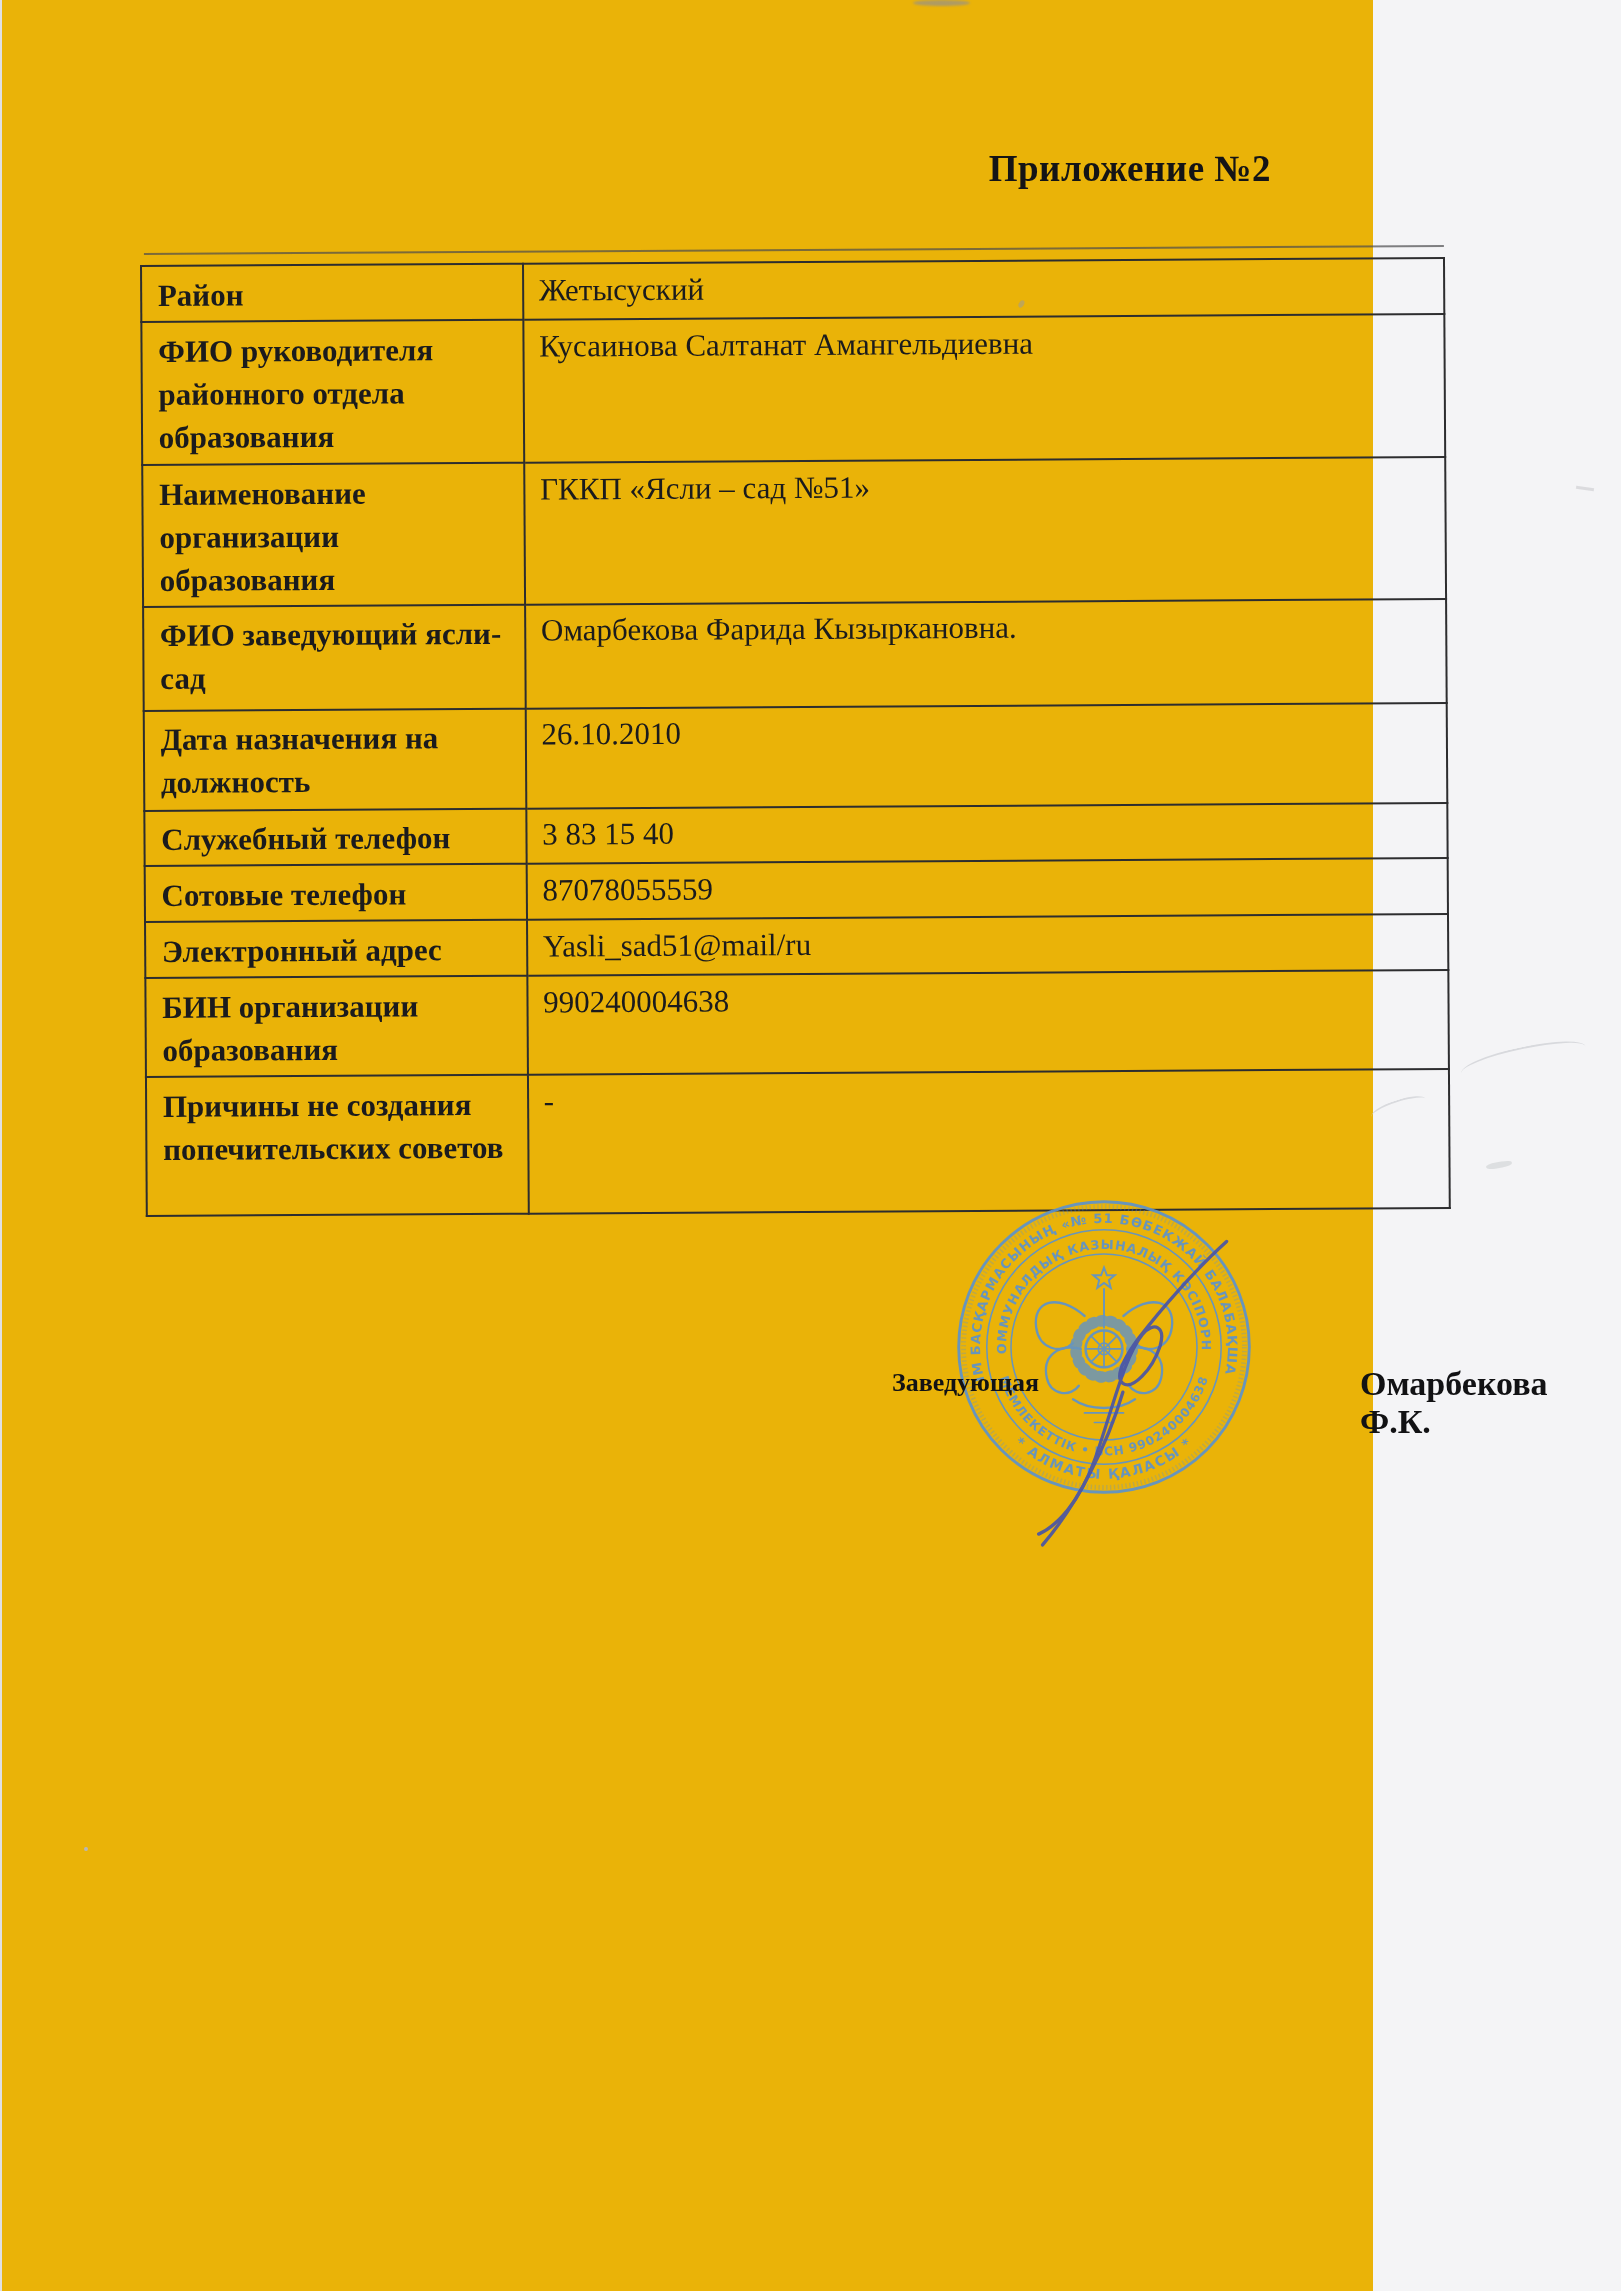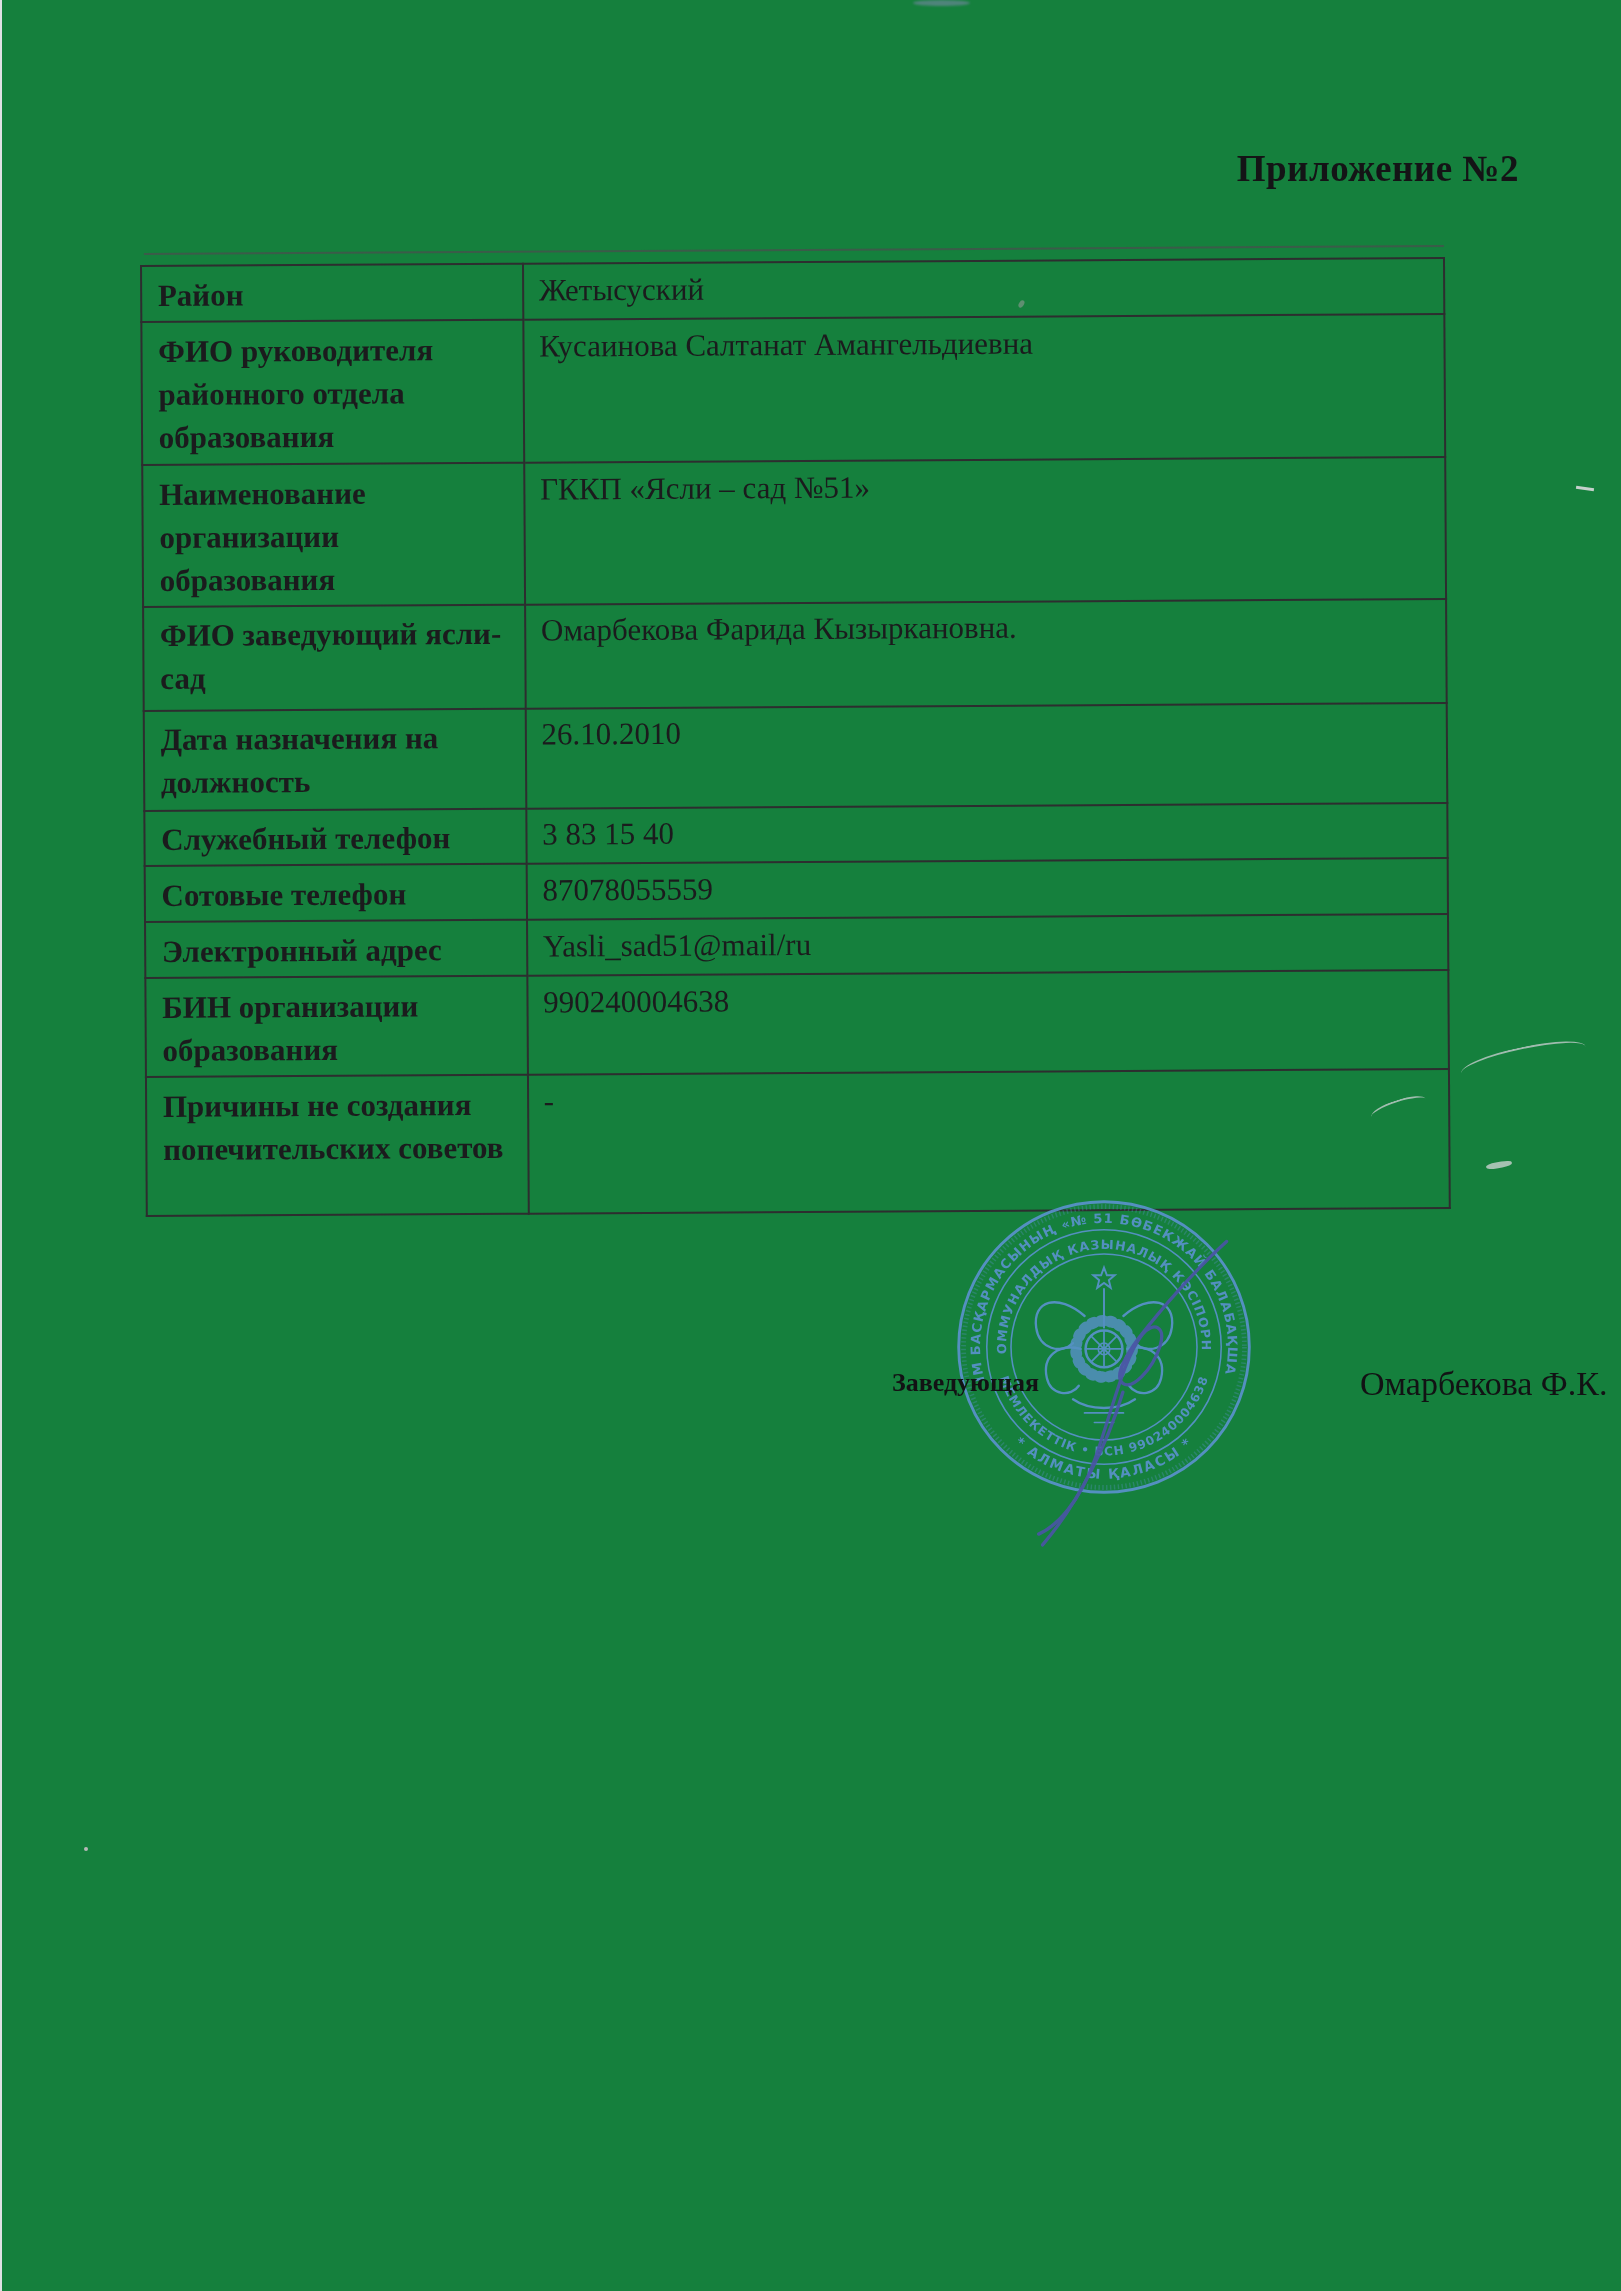--- a/index.html
+++ b/index.html
@@ -3,22 +3,22 @@
 <meta charset="utf-8">
 <style>
   * { margin:0; padding:0; box-sizing:border-box; }
   body {
     width:1621px; height:2292px;
     background:#f4f4f6;
     font-family:"Liberation Serif","DejaVu Serif",serif;
     overflow:hidden;
   }
   .sheet {
-    position:relative; width:1621px; height:2292px;
-    background:#15803d; color:#1b1b1d;
+    position:relative; width:1373px; height:2292px;
+    background:#eab308; color:#1b1b1d;
   }
   
   .title {
     position:absolute; top:147px; right:102px;
     font-size:37px; font-weight:bold; letter-spacing:0.5px;
     color:#141416;
   }
   
   .table-wrap {
     position:absolute; left:140px; top:265px; width:1304px;
@@ -43,21 +43,21 @@
   tr.r5  td{ height:100px; } tr.r6  td{ height:49px; }
   tr.r7  td{ height:46px; }  tr.r8  td{ height:47px; }
   tr.r9  td{ height:93px; }  tr.r10 td{ height:139px; }
   
   .sig-role {
     position:absolute; left:892px; top:1368px;
     font-size:26px; font-weight:bold; color:#121214; z-index:3;
   }
   .sig-name {
     position:absolute; left:1360px; top:1365px;
-    font-size:34px; font-weight:normal; color:#121214; z-index:3;
+    font-size:34px; font-weight:bold; color:#121214; z-index:3;
   }
   
   svg.stamp { position:absolute; left:949px; top:1192px; z-index:2; opacity:.9; }
   svg.ink   { position:absolute; left:931px; top:1201px; z-index:4; opacity:.92; }
   .st-ring  { fill:none; stroke:#5b92cf; }
   .st-text  { fill:#5b92cf; font-family:"DejaVu Sans",sans-serif; font-weight:bold; }
   .st-emb   { fill:none; stroke:#5b92cf; stroke-linecap:round; }
   .ink-path { fill:none; stroke:#4a55a5; stroke-width:3.4; stroke-linecap:round; }
   
   .art { position:absolute; pointer-events:none; }

